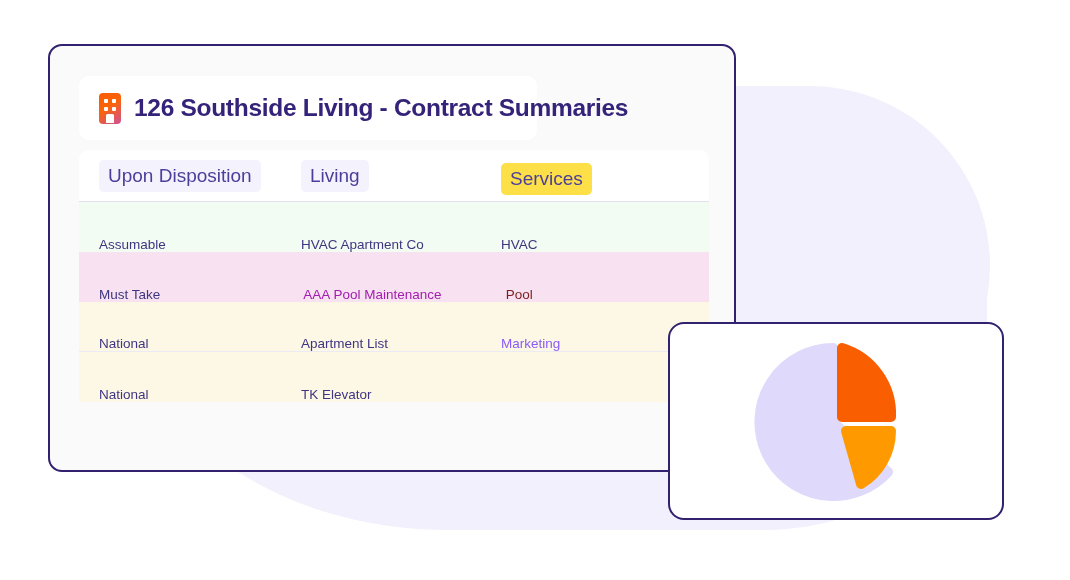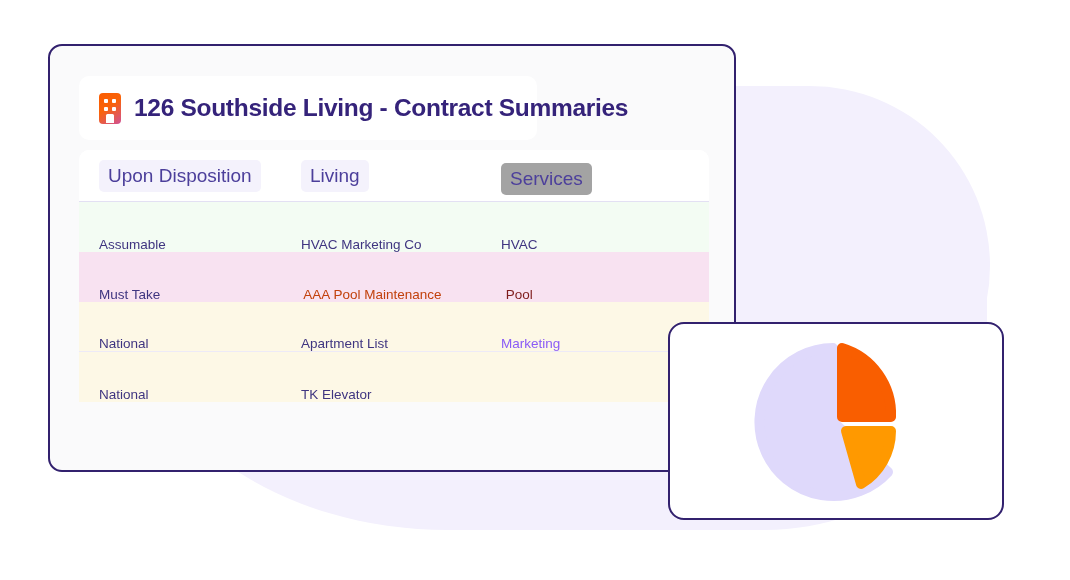--- a/index.html
+++ b/index.html
@@ -189,33 +189,33 @@
     <div class="table-block">
 
       <div class="thead">
         <div class="col-1">
           <span class="th" style="background: rgb(244, 242, 252); color: rgb(76, 63, 155);">Upon Disposition</span>
         </div>
         <div class="col-2">
           <span class="th" style="background: rgb(244, 242, 252); color: rgb(76, 63, 155);">Living</span>
         </div>
         <div class="col-3">
-          <span class="th" style="background: #a3a3a3; color: rgb(76, 63, 155); margin-top: 6px;">Services</span>
+          <span class="th" style="background: #fde047; color: rgb(76, 63, 155); margin-top: 6px;">Services</span>
         </div>
       </div>
 
       <div class="trow" style="background: rgb(243, 252, 243);">
         <div class="col-1 td" style="color: rgb(63, 53, 128);">Assumable</div>
-        <div class="col-2 td" style="color: rgb(63, 53, 128);">HVAC Marketing Co</div>
+        <div class="col-2 td" style="color: rgb(63, 53, 128);">HVAC Apartment Co</div>
         <div class="col-3 td" style="color: rgb(63, 53, 128);">HVAC</div>
       </div>
 
       <div class="trow" style="background: rgb(248, 226, 241); gap: 7px;">
         <div class="col-1 td" style="color: rgb(63, 53, 128);">Must Take</div>
-        <div class="col-2 td" style="color: #c2410c;">AAA Pool Maintenance</div>
+        <div class="col-2 td" style="color: #a21caf;">AAA Pool Maintenance</div>
         <div class="col-3 td" style="color: #7f1d1d;">Pool</div>
       </div>
 
       <div class="trow sep" style="background: rgb(253, 248, 230);">
         <div class="col-1 td" style="color: rgb(63, 53, 128);">National</div>
         <div class="col-2 td" style="color: rgb(63, 53, 128);">Apartment List</div>
         <div class="col-3 td" style="color: #8b5cf6;">Marketing</div>
       </div>
 
       <div class="trow" style="background: rgb(253, 248, 230);">

